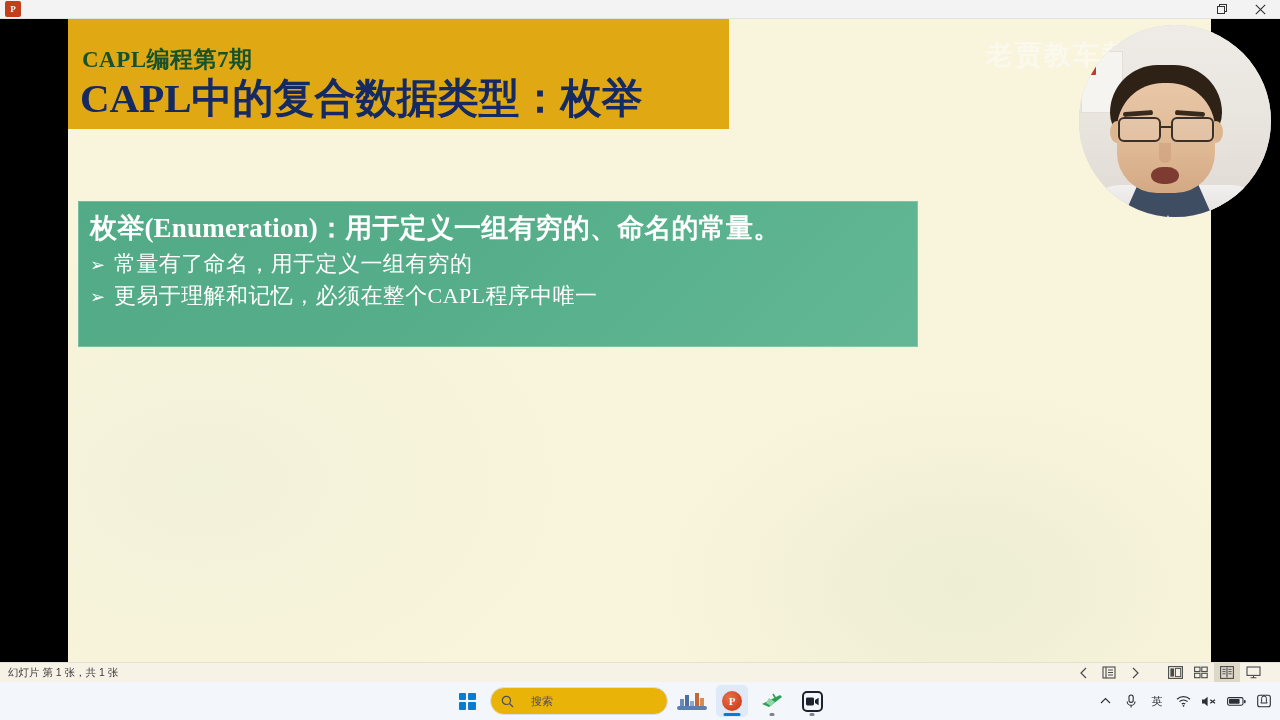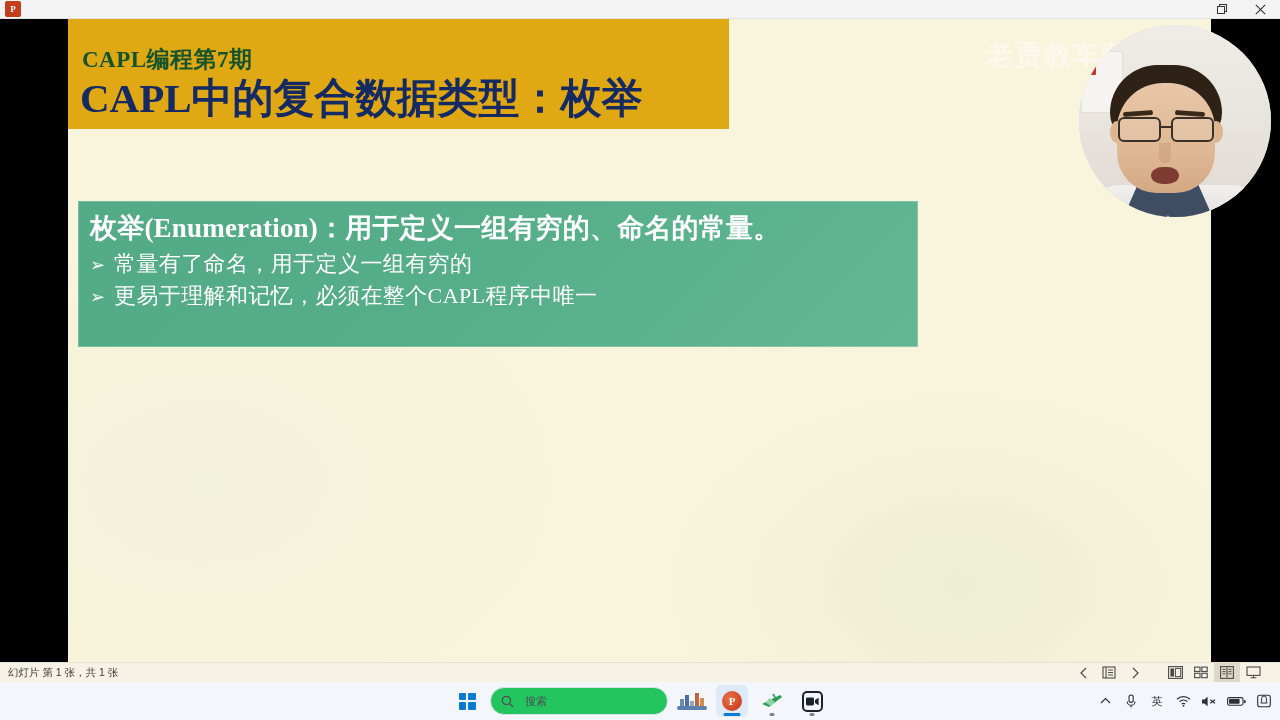--- a/index.html
+++ b/index.html
@@ -214,22 +214,22 @@
     width: 30px; height: 30px; display: flex; align-items: center;
     justify-content: center; border-radius: 4px;
   }
   .win-logo {
     width: 17px; height: 17px; display: grid;
     grid-template-columns: 1fr 1fr; grid-template-rows: 1fr 1fr; gap: 2px;
   }
   .win-logo i { background: #0a7bd3; border-radius: 1px; display: block; }
   .searchbox {
     width: 178px; height: 28px; border-radius: 14px;
-    background: #22c55e; border: 1px solid #d9e0ea;
-    display: flex; align-items: center; padding-left: 10px; gap: 11px;
+    background: #eab308; border: 1px solid #d9e0ea;
+    display: flex; align-items: center; padding-left: 10px; gap: 17px;
   }
   .search-text { font-size: 11px; color: #4a4f57; }
   .tbar-app {
     width: 32px; height: 32px; border-radius: 5px; position: relative;
     display: flex; align-items: center; justify-content: center;
   }
   .tbar-app.active { background: rgba(10,123,211,.09); }
   .app-underline {
     position: absolute; bottom: 1px; left: 50%; transform: translateX(-50%);
     height: 3px; border-radius: 2px; background: #0a7bd3;

